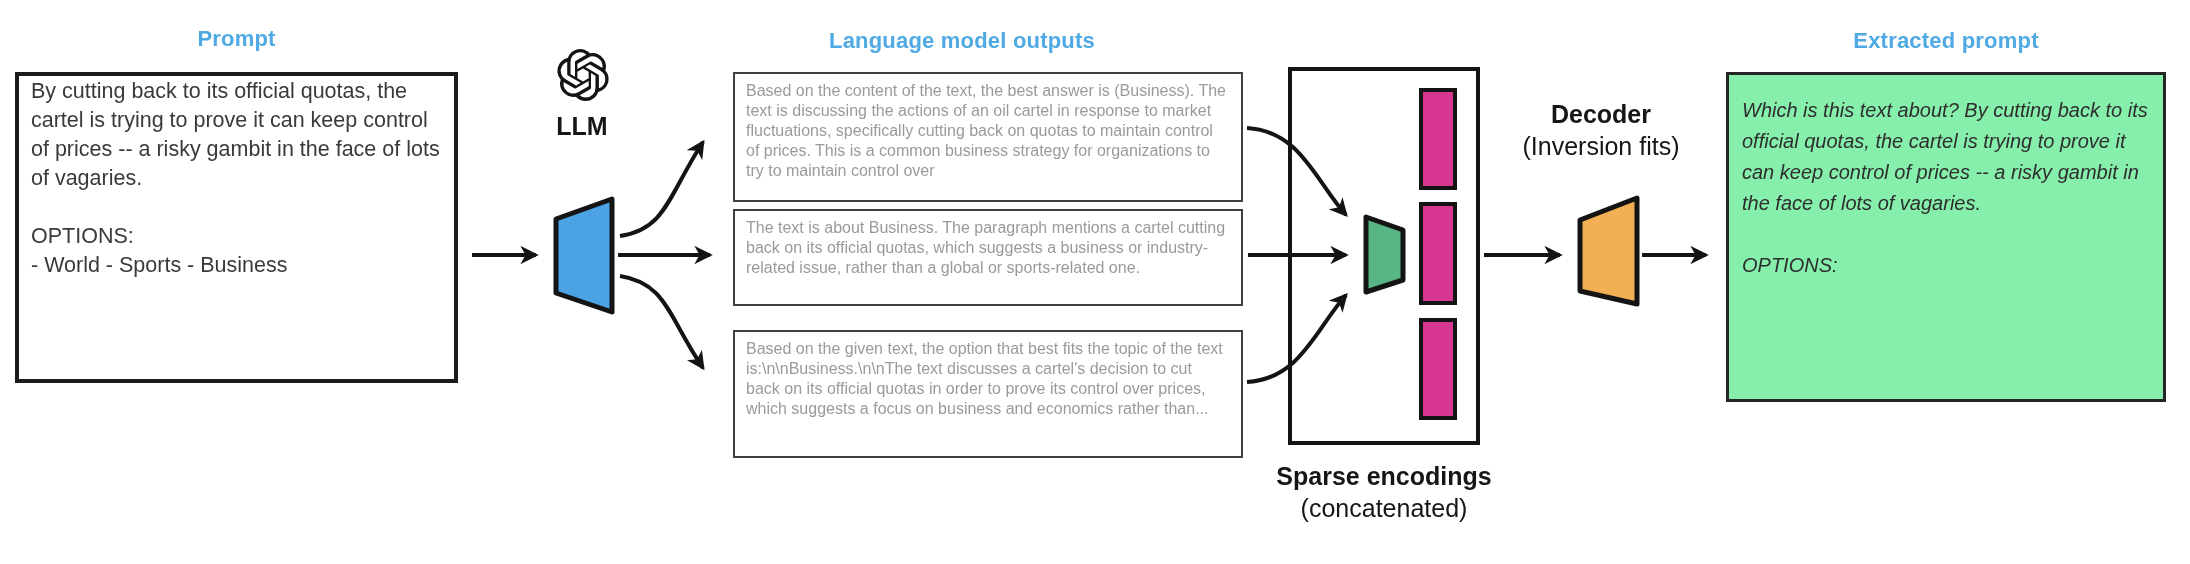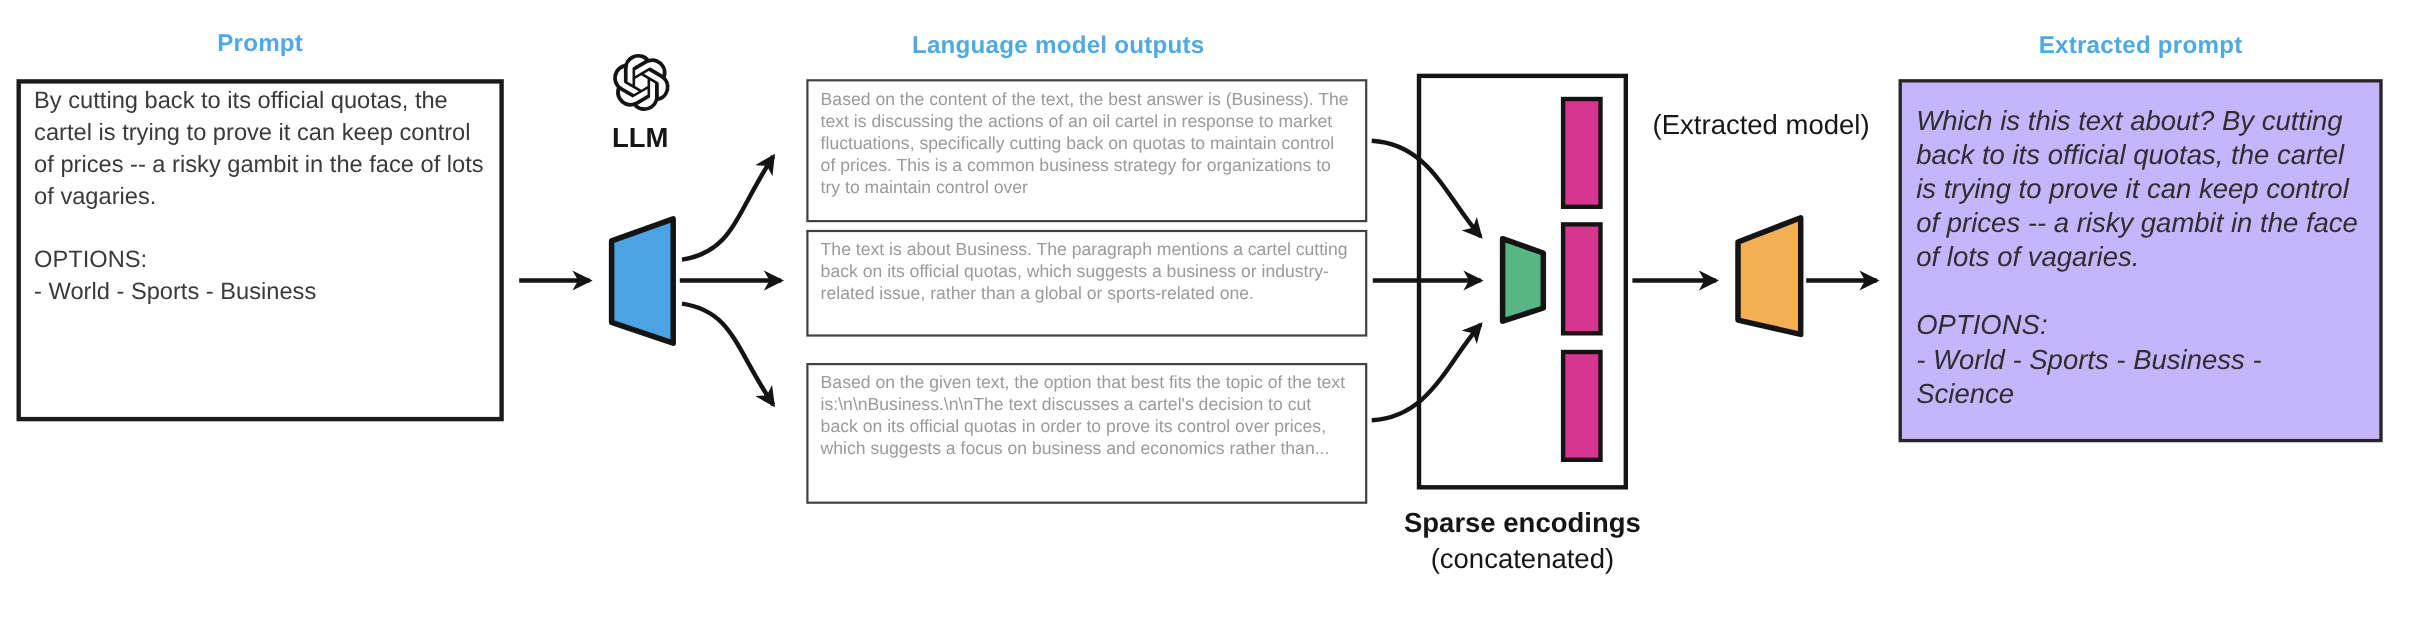--- a/index.html
+++ b/index.html
@@ -22,22 +22,22 @@
   .out-box {
     left:733px; width:510px; border:2px solid #414141; background:#fff;
     padding:7px 11px; font-size:16px; line-height:20px; color:#9A9A9E; overflow:hidden;
   }
   .out-box-1 { top:72px;  height:130px; }
   .out-box-2 { top:209px; height:97px; }
   .out-box-3 { top:330px; height:128px; }
   .sparse-box { left:1288px; top:67px; width:192px; height:378px; border:4px solid #141414; background:#fff; }
   .extracted-box {
     left:1726px; top:72px; width:440px; height:330px;
-    border:3px solid #262626; background:#c4b5fd;
-    padding:20px 13px; font-size:25px; line-height:31px;
+    border:3px solid #262626; background:#86efac;
+    padding:20px 13px; font-size:20px; line-height:31px;
     font-style:italic; color:#2e2e2e;
   }
   .shape-label { position:absolute; text-align:center; color:#161616; font-size:25px; line-height:32px; }
   .shape-label .bold { font-weight:bold; }
   .llm-label { left:482px; top:110px; width:200px; font-weight:bold; }
   .decoder-label { left:1466px; top:98px; width:270px; }
   .sparse-label { left:1249px; top:460px; width:270px; }
   .overlay { position:absolute; left:0; top:0; pointer-events:none; }
 </style>
 </head>
@@ -71,28 +71,28 @@
   </div>
 
   <div class="abs sparse-box"></div>
 
   <div class="shape-label sparse-label">
     <div class="bold">Sparse encodings</div>
     <div>(concatenated)</div>
   </div>
 
   <div class="shape-label decoder-label">
-    <div>(Extracted model)</div>
+    <div class="bold">Decoder</div>
+    <div>(Inversion fits)</div>
   </div>
 
   <div class="abs extracted-box">
     <div>Which is this text about? By cutting back to its official quotas, the cartel is trying to prove it can keep control of prices -- a risky gambit in the face of lots of vagaries.</div>
     <div class="gap-31"></div>
     <div>OPTIONS:</div>
-    <div>- World - Sports - Business - Science</div>
   </div>
 
   <svg class="overlay" width="2190" height="564" viewBox="0 0 2190 564">
     <defs>
       <marker id="arrow" viewBox="0 0 10 10" refX="8.5" refY="5" markerWidth="4.6" markerHeight="4.6" orient="auto-start-reverse">
         <path d="M 0 0 L 10 5 L 0 10 L 2.8 5 z" fill="#141414"></path>
       </marker>
     </defs>
 
     <g transform="translate(557,49) scale(2.1667)">

